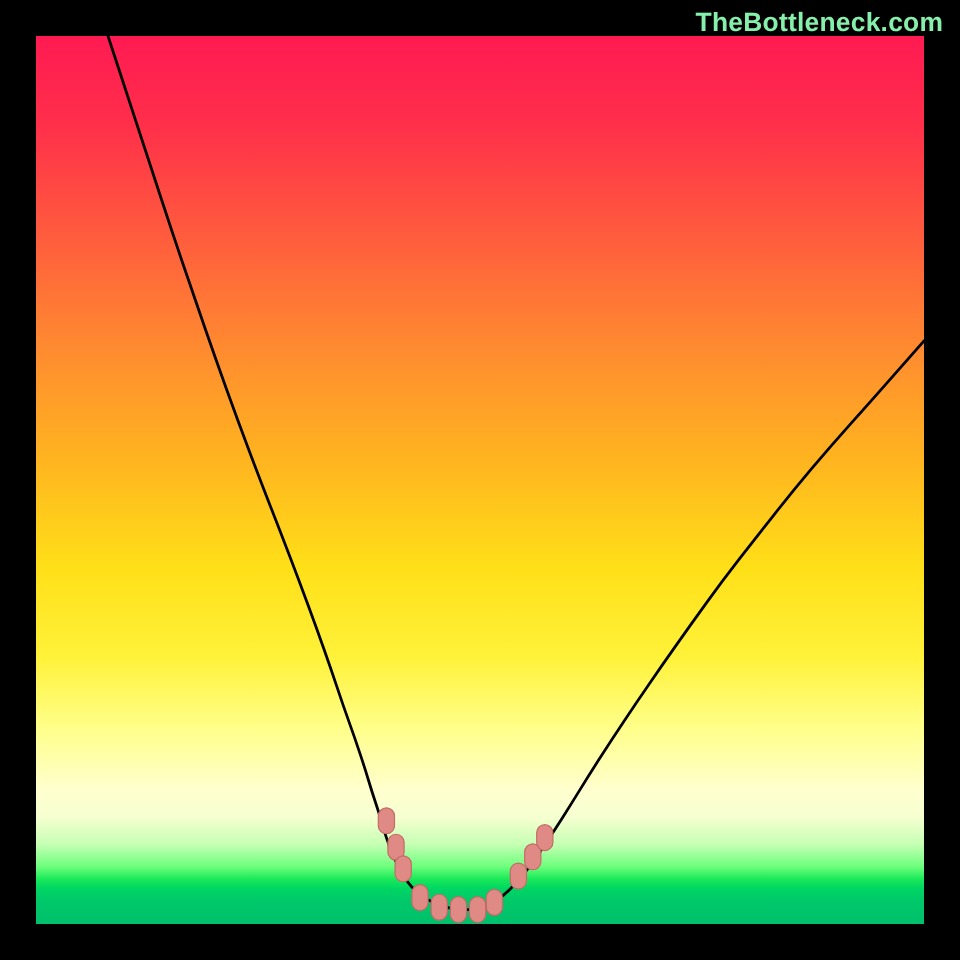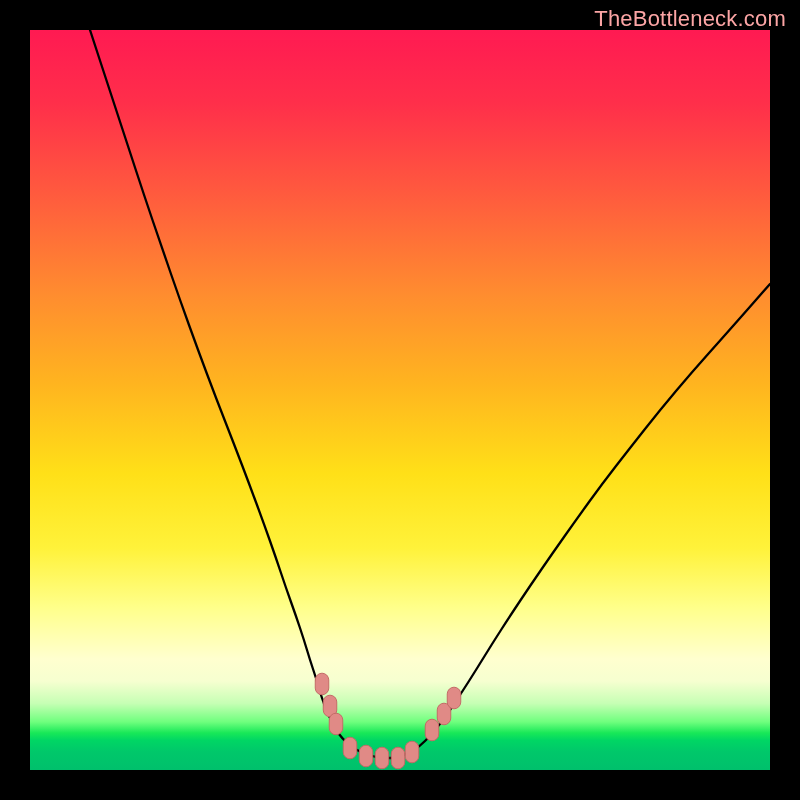--- a/index.html
+++ b/index.html
@@ -49,23 +49,23 @@
     );
   }
   .curves {
     position: absolute;
     inset: 0;
   }
   .watermark {
     position: absolute;
     top: 6px;
     right: 14px;
-    color: #fca5a5;
+    color: #86efac;
     font-size: 22px;
-    font-weight: 400;
+    font-weight: 700;
     letter-spacing: 0.2px;
     user-select: none;
   }
 </style>
 </head>
 <body>
 
 <div class="frame">
   <div class="watermark">TheBottleneck.com</div>
 

